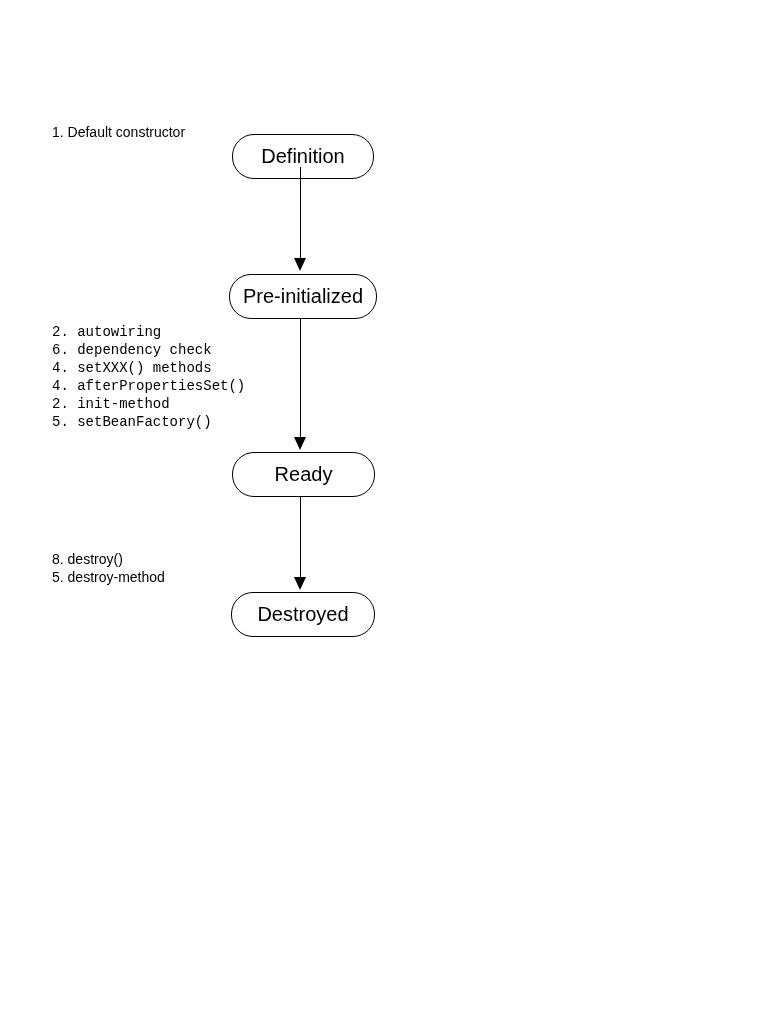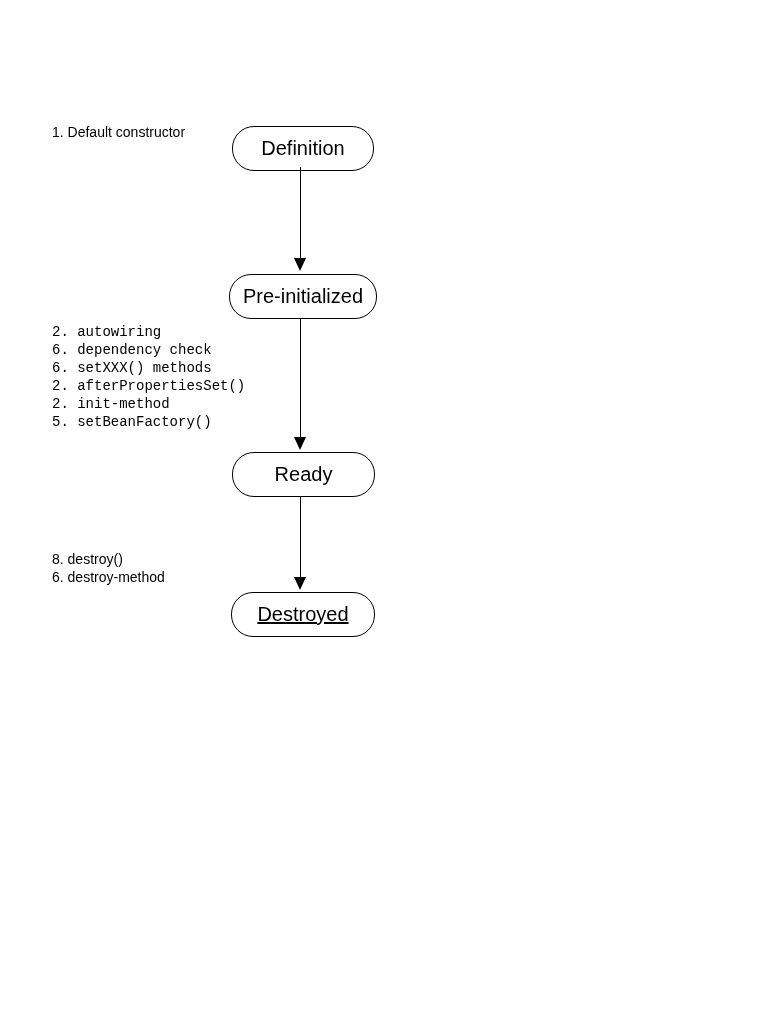--- a/index.html
+++ b/index.html
@@ -23,24 +23,24 @@
     border-radius: 22px;
     background: #ffffff;
     display: flex;
     align-items: center;
     justify-content: center;
     font-size: 20px;
     letter-spacing: 0;
     white-space: nowrap;
     box-sizing: border-box;
   }
-  .node-definition     { left: 232px; top: 126px; width: 142px; }
+  .node-definition     { left: 232px; top: 134px; width: 142px; }
   .node-preinitialized { left: 229px; top: 274px; width: 148px; }
   .node-ready          { left: 232px; top: 452px; width: 143px; }
-  .node-destroyed      { left: 231px; top: 592px; width: 144px; text-decoration: underline; }
+  .node-destroyed      { left: 231px; top: 592px; width: 144px; }
 
   .arrow-line {
     position: absolute;
     left: 300px;
     width: 1px;
     background: #000000;
   }
   .arrow-head {
     position: absolute;
     left: 294px;
@@ -71,29 +71,29 @@
 </head>
 <body>
 
 <div class="canvas">
 
   <div class="annotation ann-construct">1. Default constructor</div>
 
   <div class="annotation ann-init">
     <div>2. autowiring</div>
     <div>6. dependency check</div>
-    <div>6. setXXX() methods</div>
-    <div>2. afterPropertiesSet()</div>
+    <div>4. setXXX() methods</div>
+    <div>4. afterPropertiesSet()</div>
     <div>2. init-method</div>
     <div>5. setBeanFactory()</div>
   </div>
 
   <div class="annotation ann-destroy">
     <div>8. destroy()</div>
-    <div>6. destroy-method</div>
+    <div>5. destroy-method</div>
   </div>
 
   <div class="node node-definition">Definition</div>
 
   <div class="node node-ready">Ready</div>
 
   <div class="node node-preinitialized">Pre-initialized</div>
 
   <div class="node node-destroyed">Destroyed</div>
 

